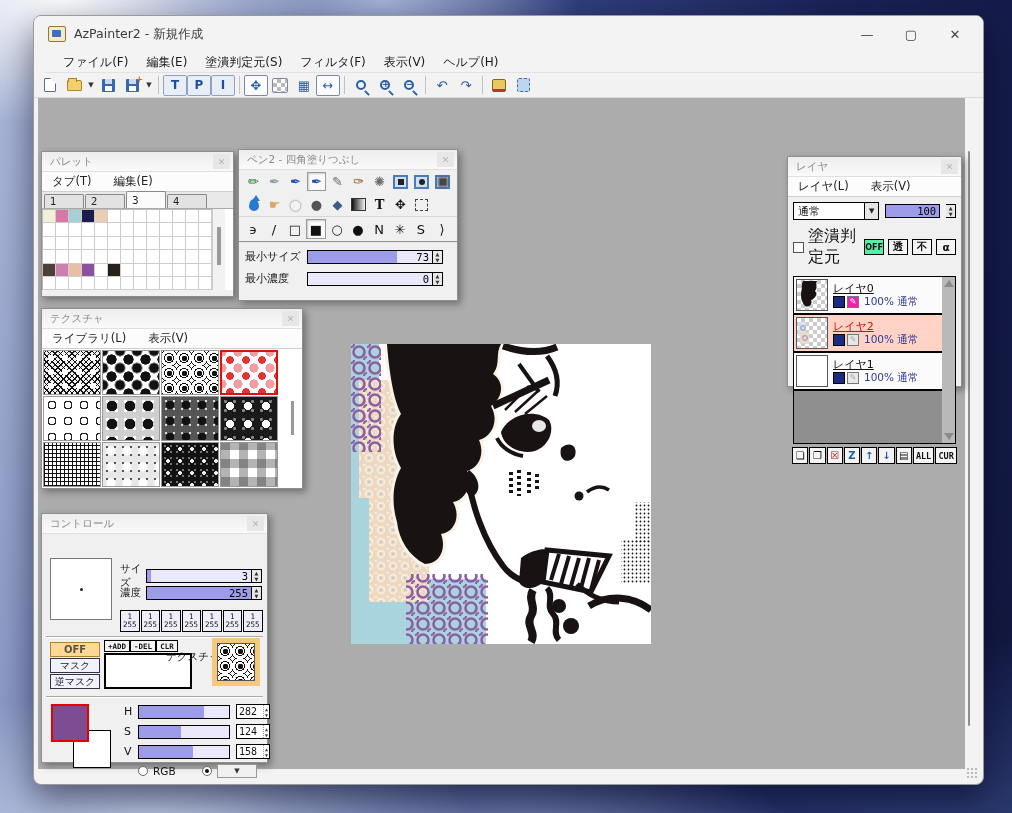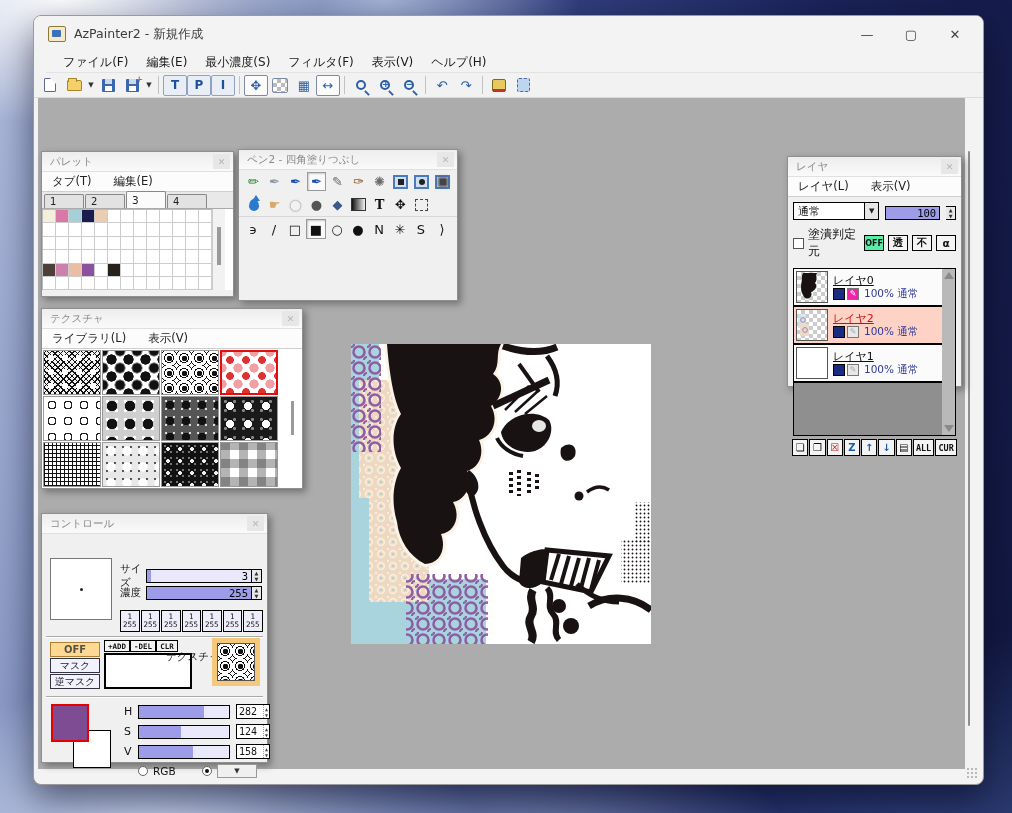--- a/index.html
+++ b/index.html
@@ -114,26 +114,26 @@
   .tex5{background-color:#fff;background-image:repeating-radial-gradient(circle at 8px 8px,transparent 0 3px,#222 3px 4.5px,transparent 4.5px 8px);background-size:16px 16px;}
   .tex6{background-color:#cfcfcf;background-image:radial-gradient(closest-side,#111 55%,transparent 60%),radial-gradient(closest-side,#fff 40%,transparent 45%);background-size:18px 18px,9px 9px;}
   .tex7{background-color:#555;background-image:radial-gradient(closest-side,#111 50%,transparent 55%),radial-gradient(closest-side,#ddd 25%,transparent 30%);background-size:16px 16px,8px 8px;}
   .tex8{background-color:#1a1a1a;background-image:radial-gradient(closest-side,#fff 42%,transparent 47%),radial-gradient(closest-side,#888 30%,transparent 35%);background-size:18px 18px,9px 9px;background-position:0 0,9px 9px;}
   .tex9{background-color:#fff;background-image:repeating-linear-gradient(0deg,#111 0 1px,transparent 1px 4px),repeating-linear-gradient(90deg,#111 0 1px,transparent 1px 4px);}
   .tex10{background-color:#e8e8e8;background-image:radial-gradient(closest-side,#fff 55%,transparent 60%),radial-gradient(closest-side,#555 28%,transparent 33%);background-size:16px 16px,8px 8px;}
   .tex11{background-color:#111;background-image:radial-gradient(closest-side,#eee 30%,transparent 36%),radial-gradient(closest-side,#999 22%,transparent 28%);background-size:12px 12px,6px 6px;background-position:0 0,6px 6px;}
   .tex12{background-color:#fff;background-image:repeating-linear-gradient(0deg,rgba(40,40,40,.35) 0 9px,transparent 9px 18px),repeating-linear-gradient(90deg,rgba(40,40,40,.35) 0 9px,transparent 9px 18px);}
   
   .lay-ctrl{padding:5px 5px 4px;}
-  .lay-row1{display:flex;gap:6px;align-items:flex-end;}
+  .lay-row1{display:flex;gap:6px;align-items:center;}
   .lay-select{width:88px;height:18px;border:1px solid #000;background:#fff;display:flex;align-items:center;justify-content:space-between;padding-left:4px;font-size:11px;color:#111;}
   .lay-select .dd{width:14px;height:16px;border-left:1px solid #000;background:#e6e6e6;display:flex;align-items:center;justify-content:center;font-size:7px;color:#222;}
   .chk-row{display:flex;align-items:center;margin-top:6px;gap:4px;}
   .checkbox{width:11px;height:11px;border:1px solid #555;background:#fff;}
-  .chk-label{font-size:12px;color:#111;flex:1;}
+  .chk-label{font-size:16px;color:#111;flex:1;}
   .mode-btn{width:20px;height:16px;font-size:10.5px;font-weight:bold;}
   .mode-btn.off{background:#57efa7;}
   .layer-list{margin:4px 5px 0;border:1px solid #000;background:#8f8f8f;height:168px;position:relative;overflow:hidden;display:flex;}
   .layer-items{flex:1;}
   .layer-item{height:38px;background:#fbfbfb;border-bottom:2px solid #000;display:flex;align-items:center;padding:2px;}
   .layer-item.selected{background:#ffd2c6;}
   .lthumb{width:32px;height:32px;border:1px solid #555;background-image:linear-gradient(45deg,#ccc 25%,transparent 25%,transparent 75%,#ccc 75%),linear-gradient(45deg,#ccc 25%,transparent 25%,transparent 75%,#ccc 75%);background-size:8px 8px;background-position:0 0,4px 4px;background-color:#fff;margin-right:5px;position:relative;overflow:hidden;}
   .lthumb.white{background:#fff;}
   .lmeta{flex:1;}
   .lname{font-size:11px;color:#111;line-height:13px;text-decoration:underline;}
@@ -194,21 +194,21 @@
     <div class="wincontrols">
       <div class="winbtn">—</div>
       <div class="winbtn">▢</div>
       <div class="winbtn">✕</div>
     </div>
   </div>
 
   <div class="menubar">
     <span class="menuitem">ファイル(F)</span>
     <span class="menuitem">編集(E)</span>
-    <span class="menuitem">最小濃度(S)</span>
+    <span class="menuitem">塗潰判定元(S)</span>
     <span class="menuitem">フィルタ(F)</span>
     <span class="menuitem">表示(V)</span>
     <span class="menuitem">ヘルプ(H)</span>
   </div>
 
   <div class="toolbar">
     <div class="tbtn">
         <span class="icon-page"></span>
       </div>
     <div class="tbtn">
@@ -499,20 +499,44 @@
       <div class="shape">/</div>
       <div class="shape">□</div>
       <div class="shape selected">■</div>
       <div class="shape">○</div>
       <div class="shape">●</div>
       <div class="shape">N</div>
       <div class="shape">✳</div>
       <div class="shape">S</div>
       <div class="shape">⟩</div>
     </div>
+    <div class="pen-sliders">
+      <div class="sl-row">
+        <span class="sl-label">最小サイズ</span>
+        <div class="slider" style="width:126px">
+          <div class="fill" style="width: 72%;"></div>
+          <span class="val">73</span>
+        </div>
+        <div class="spin">
+            <i>▲</i>
+            <i>▼</i>
+          </div>
+      </div>
+      <div class="sl-row">
+        <span class="sl-label">最小濃度</span>
+        <div class="slider" style="width:126px">
+          <div class="fill" style="width: 0%;"></div>
+          <span class="val">0</span>
+        </div>
+        <div class="spin">
+            <i>▲</i>
+            <i>▼</i>
+          </div>
+      </div>
+    </div>
   </div>
 
   <div class="panel" style="left:7px;top:292px;width:262px;height:181px;">
     <div class="ptitle">
       <span>テクスチャ</span>
       <div class="pclose">✕</div>
     </div>
     <div class="pmenu">
       <span>ライブラリ(L)</span>
       <span>表示(V)</span>

